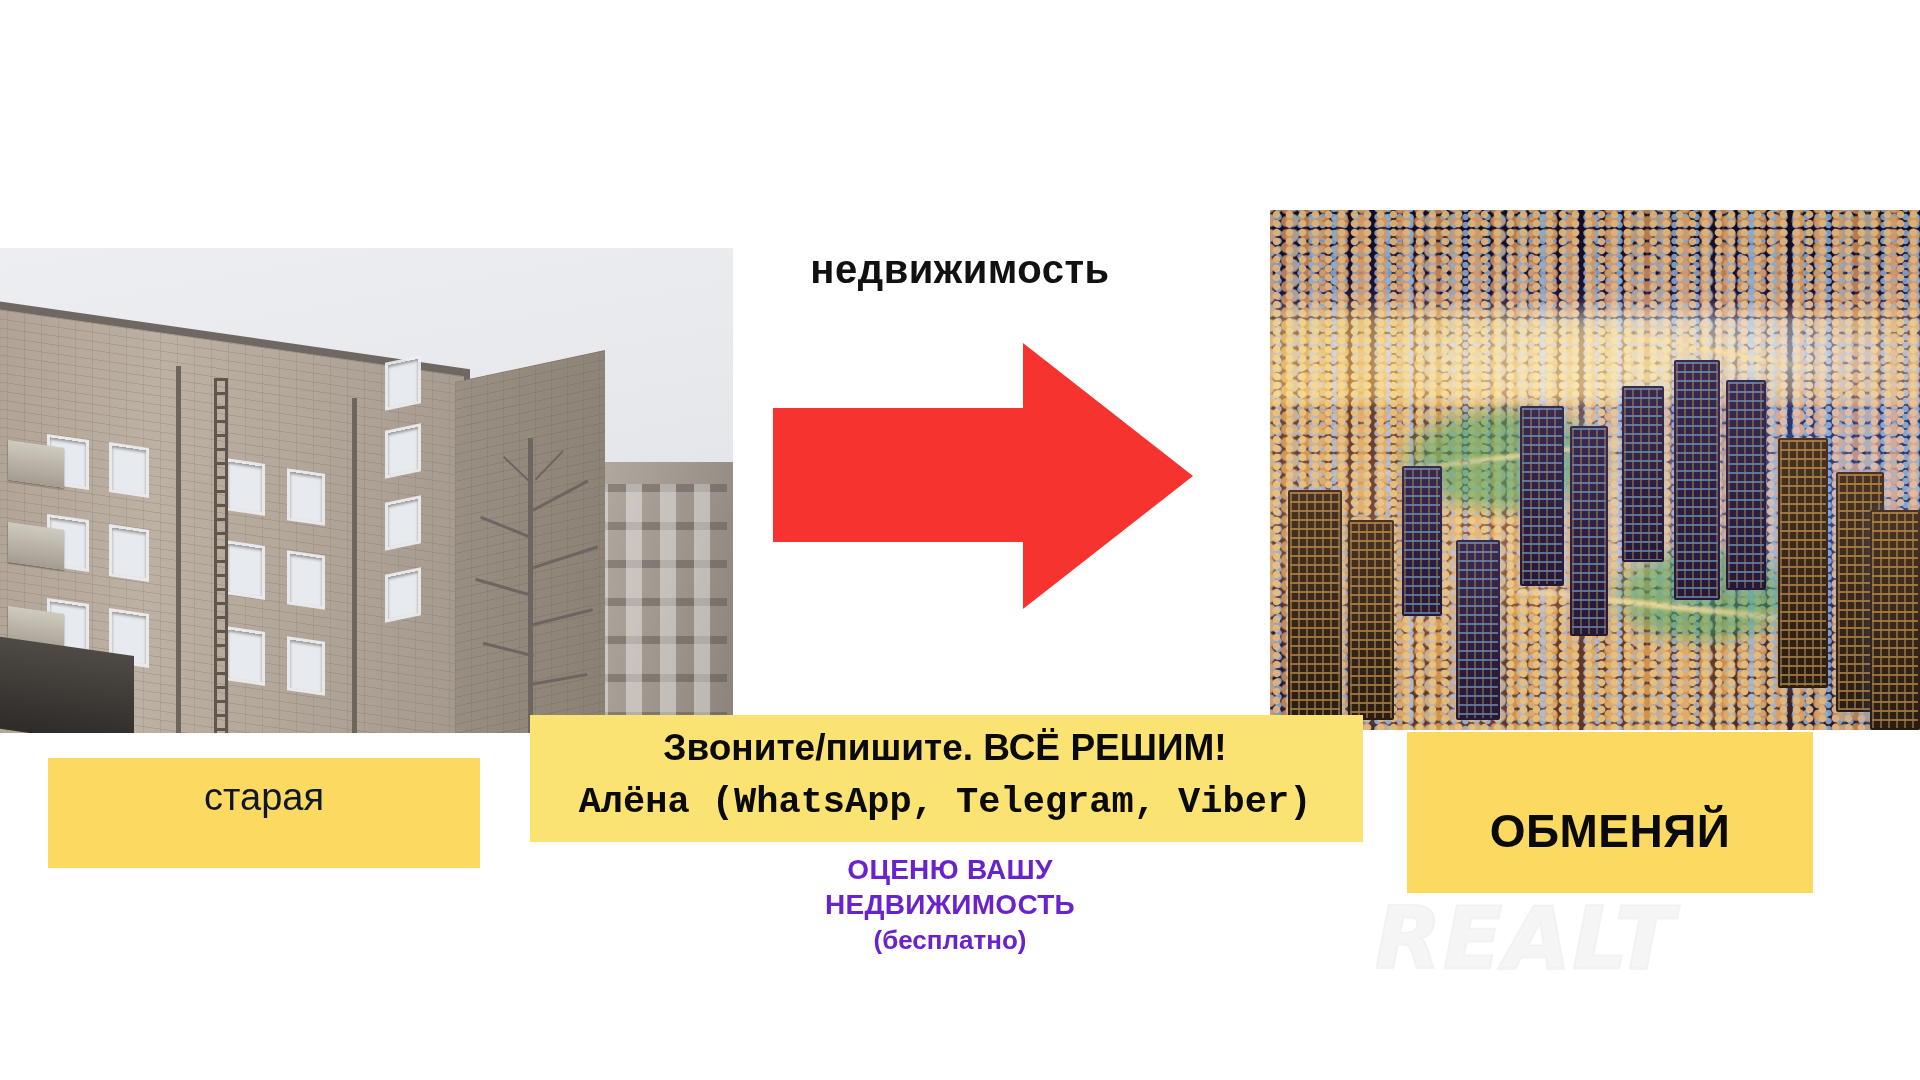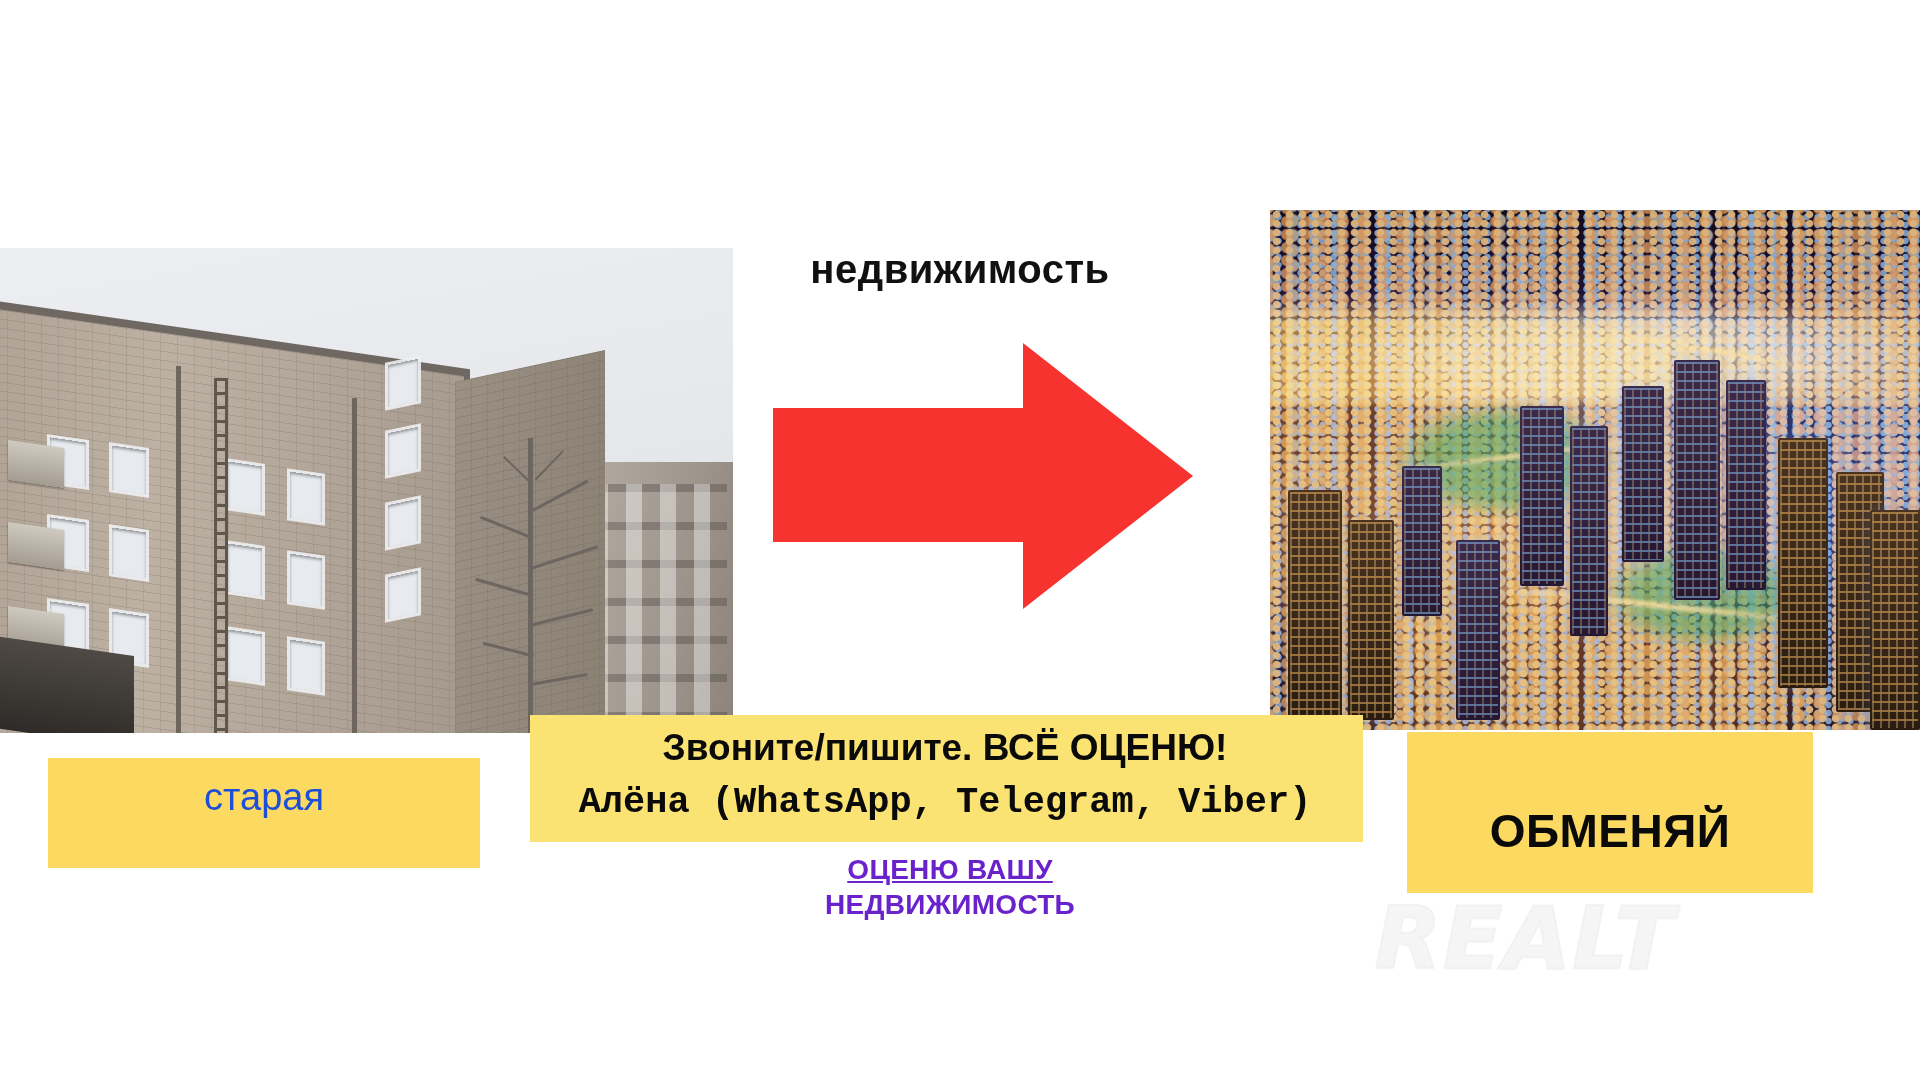--- a/index.html
+++ b/index.html
@@ -195,32 +195,32 @@
   }
   .contact-lines .l2{
     font-size:37px; font-weight:700; line-height:56px; white-space:nowrap;font-family:Liberation Mono, monospace;
   }
 
   
   .purple{
     position:absolute; left:560px; top:852px; width:780px;
     text-align:center; color:#6A23CC; font-weight:700;
   }
-  .purple .p1{ font-size:28px; line-height:35px; letter-spacing:.3px;text-decoration:underline; }
+  .purple .p1{ font-size:28px; line-height:35px; letter-spacing:.3px; }
   .purple .p2{ font-size:28px; line-height:35px; letter-spacing:.3px; }
   .purple .p3{ font-size:26px; line-height:36px; }
 
   
   .badge-left{
     position:absolute; left:48px; top:758px; width:432px; height:110px;
     background:#FCDA62;
   }
   .badge-left span{
     position:absolute; left:0; right:0; top:18px;
-    text-align:center; font-size:38px; color:#1d4ed8; font-weight:400;
+    text-align:center; font-size:38px; color:#0f172a; font-weight:400;
   }
 
   
   .badge-right{
     position:absolute; left:1407px; top:732px; width:406px; height:161px;
     background:#FCDA62;
   }
   .badge-right .r1{
     position:absolute; left:0; right:0; top:18px;
     text-align:center; font-size:38px; color:#111; font-weight:400;
@@ -335,27 +335,28 @@
   <div class="subtitle">недвижимость</div>
 
   <div class="arrow">
     <svg viewBox="0 0 420 266" preserveAspectRatio="none" aria-hidden="true">
       <polygon points="0,65 250,65 250,0 420,133 250,266 250,199 0,199" fill="#F7332F"></polygon>
     </svg>
   </div>
 
   <div class="contact-band"></div>
   <div class="contact-lines">
-    <div class="l1">Звоните/пишите. ВСЁ ОЦЕНЮ!</div>
+    <div class="l1">Звоните/пишите. ВСЁ РЕШИМ!</div>
     <div class="l2">Алёна (WhatsApp, Telegram, Viber)</div>
   </div>
 
   <div class="purple">
     <div class="p1">ОЦЕНЮ ВАШУ</div>
     <div class="p2">НЕДВИЖИМОСТЬ</div>
+    <div class="p3">(бесплатно)</div>
   </div>
 
   <div class="badge-left">
     <span>старая</span>
   </div>
 
   <div class="badge-right">
     <div class="r2">ОБМЕНЯЙ</div>
   </div>
 

